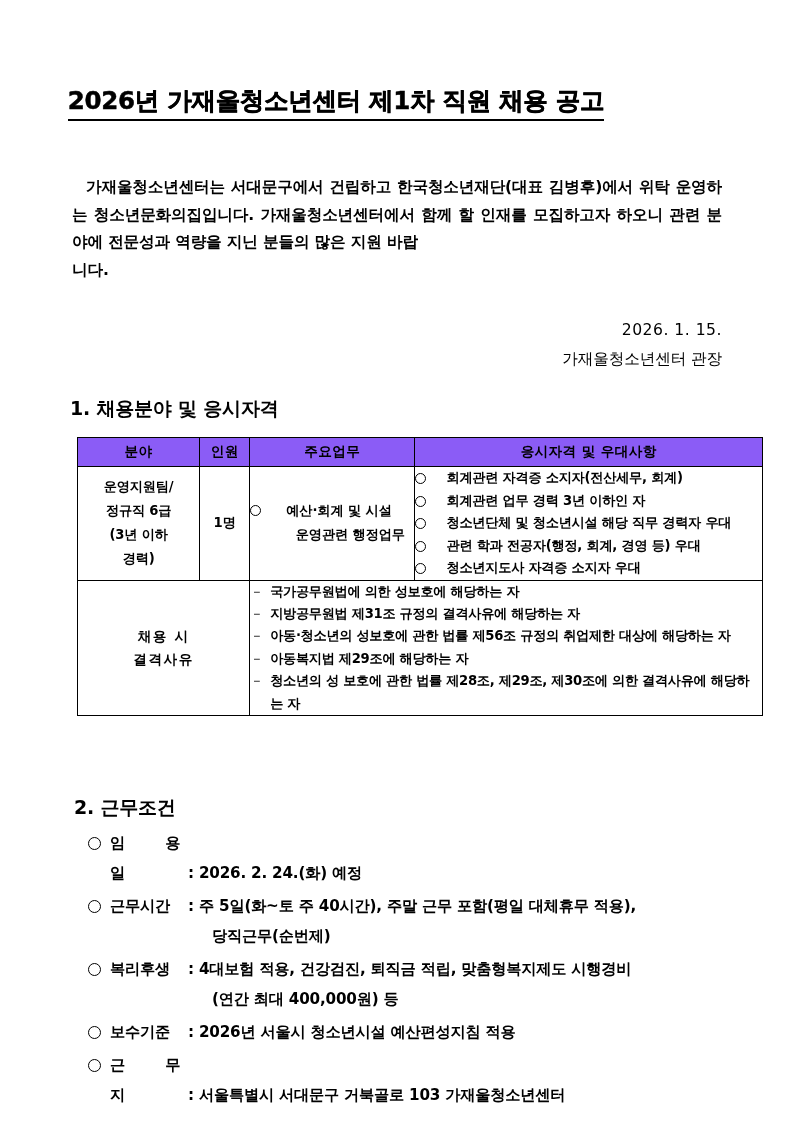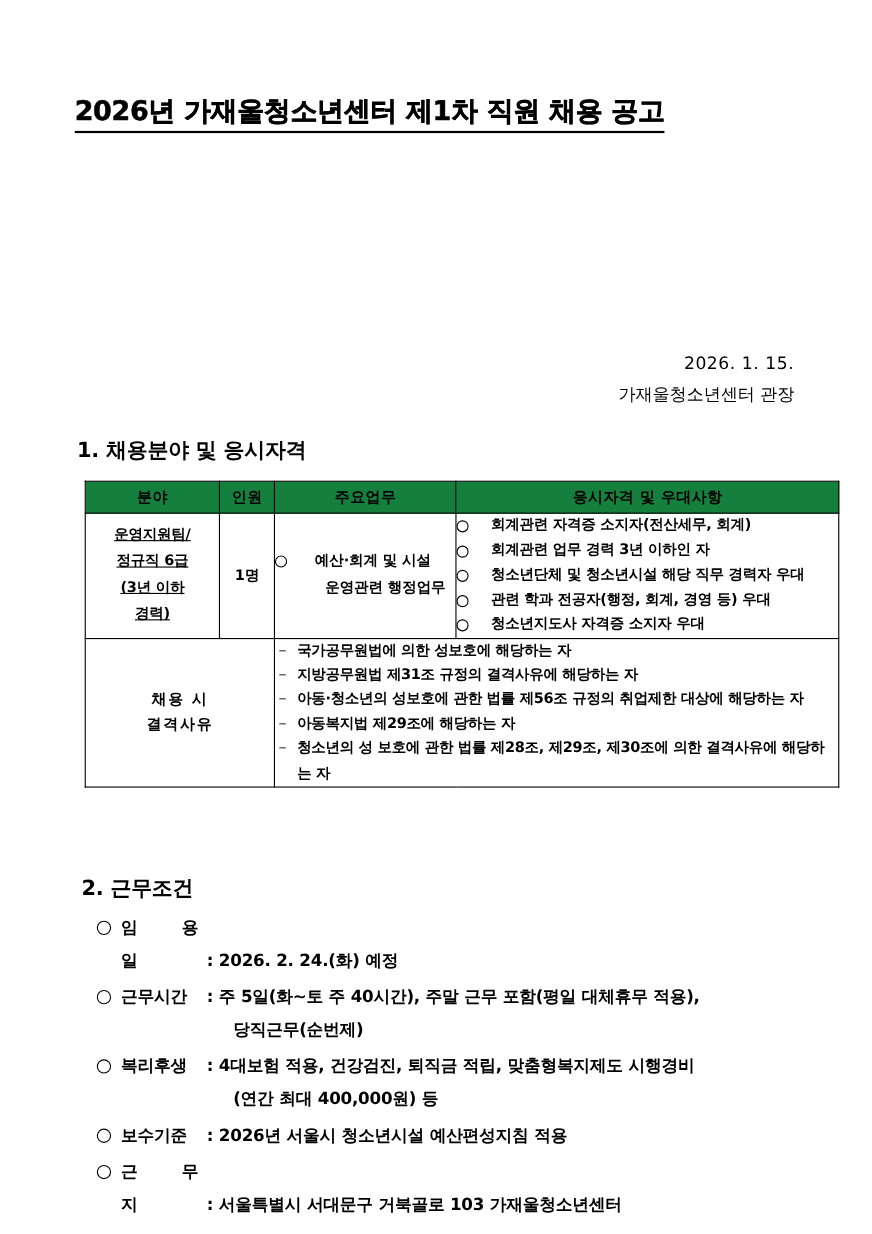--- a/index.html
+++ b/index.html
@@ -104,39 +104,38 @@
   table.main-tbl td, table.main-tbl th {
     border: 1px solid #000;
     padding: 0;
     vertical-align: middle;
     font-weight: bold;
   }
   table.main-tbl {
     border: 1.6px solid #000;
   }
   .thead-row th {
-    background: #15803d;
+    background: #8b5cf6;
     text-align: center;
     height: 28px;
     font-size: 13.6px;
     letter-spacing: 0.4px;
     border-bottom: 2.6px double #000;
   }
   .col-field  { width: 122px; }
   .col-count  { width: 50px;  }
   .col-duty   { width: 165px; }
   .col-qual   { width: 347px; }
 
   .cell-field {
     text-align: center;
     line-height: 24px;
     padding: 14px 4px;
     font-size: 13.2px;
     letter-spacing: -0.2px;
-    text-decoration: underline;
   }
   .cell-count {
     text-align: center;
     font-size: 13.2px;
   }
   .cell-duty {
     padding: 6px 6px 6px 8px;
     font-size: 13.2px;
     line-height: 24px;
   }
@@ -243,20 +242,24 @@
 </style>
 </head>
 <body>
 
 <div class="page">
 
   <h1 class="doc-title">
     <span>2026년 가재울청소년센터 제1차 직원 채용 공고</span>
   </h1>
 
+  <div class="intro">
+    <span>가재울청소년센터는 서대문구에서 건립하고 한국청소년재단(대표 김병후)에서 위탁 운영하는 청소년문화의집입니다. 가재울청소년센터에서 함께 할 인재를 모집하고자 하오니 관련 분야에 전문성과 역량을 지닌 분들의 많은 지원 바랍</span>
+    <span class="last-line">니다.</span>
+  </div>
 
   <div class="sign-block">
     <div class="sign-date">2026. 1. 15.</div>
     <div class="sign-name">가재울청소년센터 관장</div>
   </div>
 
   <div class="section-heading" id="sec1-heading">1. 채용분야 및 응시자격</div>
 
   <div class="tbl-wrap">
     <table class="main-tbl">

